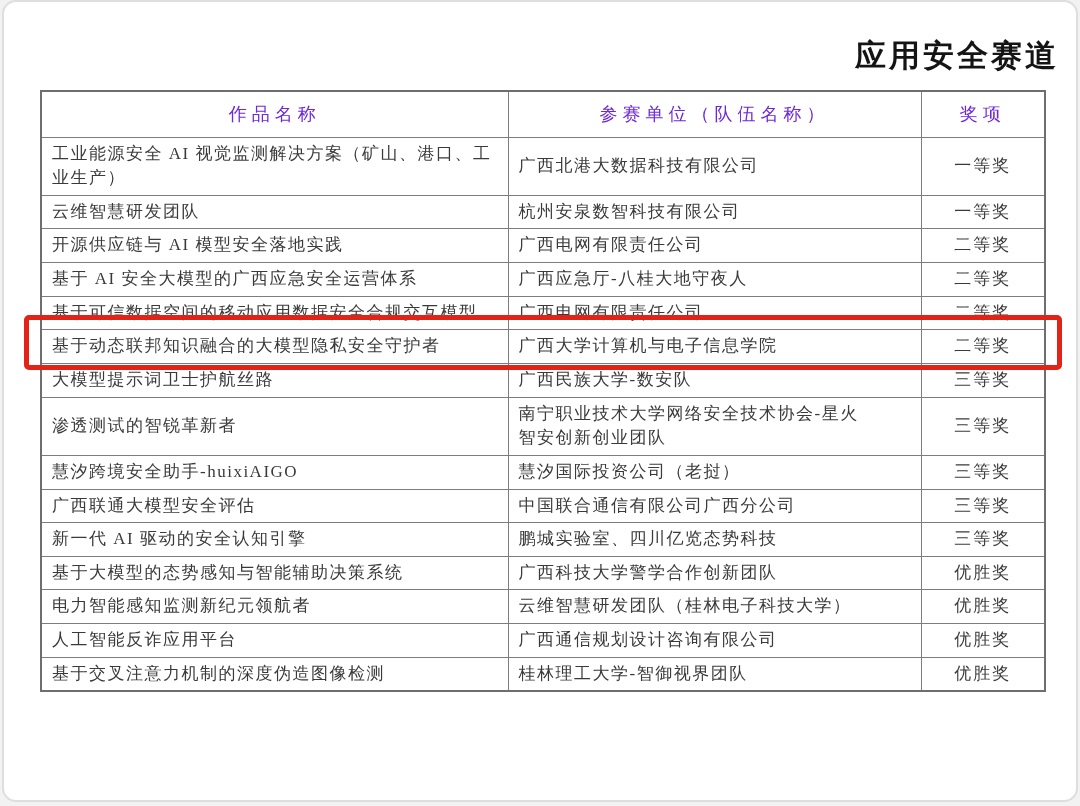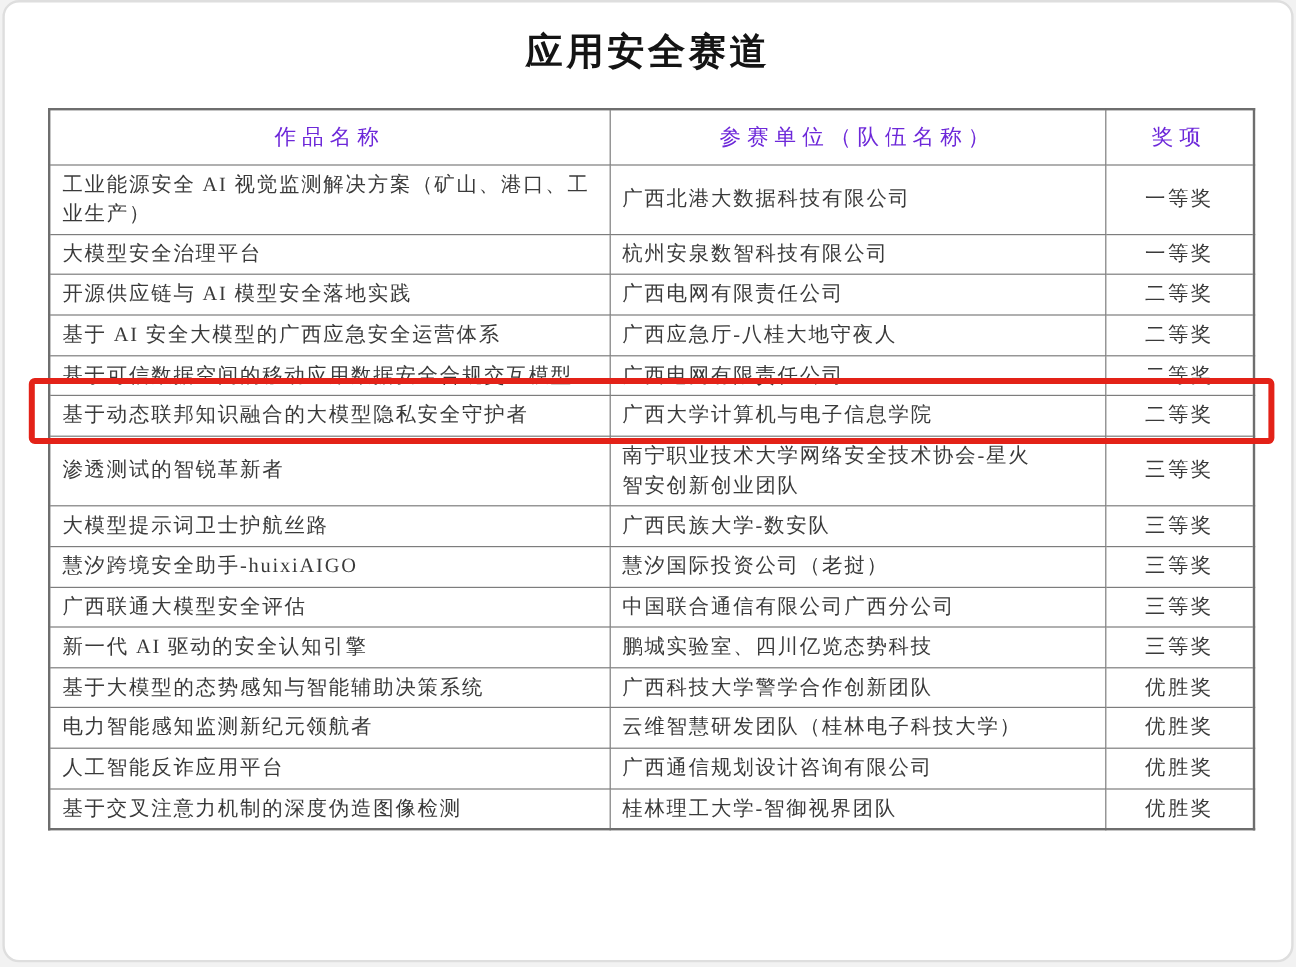--- a/index.html
+++ b/index.html
@@ -13,23 +13,23 @@
     width: 1076px;
     height: 802px;
     margin: 0 auto;
     background: #ffffff;
     border: 2px solid #dedede;
     border-radius: 14px;
     box-sizing: border-box;
     overflow: hidden;
   }
   .doc-title {
-    margin: 4px;
+    margin: 17px;
     padding-top: 16px;
-    text-align: center;
+    text-align: right;
     font-size: 31px;
     font-weight: 700;
     color: #141414;
     letter-spacing: 3px;
   }
   table.award-table {
     position: absolute;
     left: 36px;
     top: 88px;
     width: 1004px;
@@ -93,21 +93,21 @@
         <th>奖项</th>
       </tr>
     </thead>
     <tbody id="table-body">
         <tr>
           <td>工业能源安全 AI 视觉监测解决方案（矿山、港口、工业生产）</td>
           <td>广西北港大数据科技有限公司</td>
           <td class="award-cell">一等奖</td>
         </tr>
         <tr>
-          <td>大模型安全治理平台</td>
+          <td>云维智慧研发团队</td>
           <td>杭州安泉数智科技有限公司</td>
           <td class="award-cell">一等奖</td>
         </tr>
         <tr>
           <td>开源供应链与 AI 模型安全落地实践</td>
           <td>广西电网有限责任公司</td>
           <td class="award-cell">二等奖</td>
         </tr>
         <tr>
           <td>基于 AI 安全大模型的广西应急安全运营体系</td>
@@ -118,28 +118,28 @@
           <td>基于可信数据空间的移动应用数据安全合规交互模型</td>
           <td>广西电网有限责任公司</td>
           <td class="award-cell">二等奖</td>
         </tr>
         <tr>
           <td>基于动态联邦知识融合的大模型隐私安全守护者</td>
           <td>广西大学计算机与电子信息学院</td>
           <td class="award-cell">二等奖</td>
         </tr>
         <tr>
+          <td>大模型提示词卫士护航丝路</td>
+          <td>广西民族大学-数安队</td>
+          <td class="award-cell">三等奖</td>
+        </tr>
+        <tr>
           <td>渗透测试的智锐革新者</td>
           <td>南宁职业技术大学网络安全技术协会-星火
 智安创新创业团队</td>
-          <td class="award-cell">三等奖</td>
-        </tr>
-        <tr>
-          <td>大模型提示词卫士护航丝路</td>
-          <td>广西民族大学-数安队</td>
           <td class="award-cell">三等奖</td>
         </tr>
         <tr>
           <td>慧汐跨境安全助手-huixiAIGO</td>
           <td>慧汐国际投资公司（老挝）</td>
           <td class="award-cell">三等奖</td>
         </tr>
         <tr>
           <td>广西联通大模型安全评估</td>
           <td>中国联合通信有限公司广西分公司</td>

